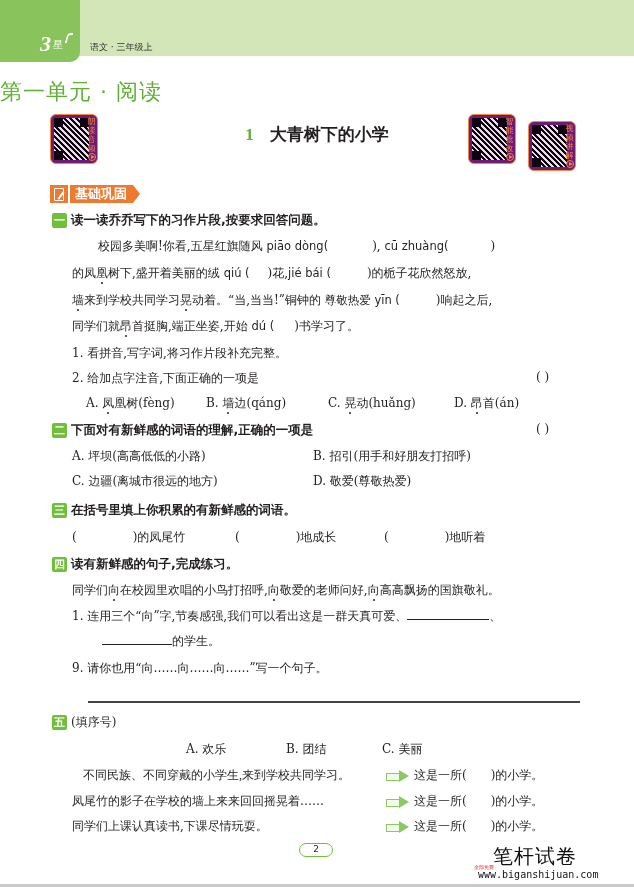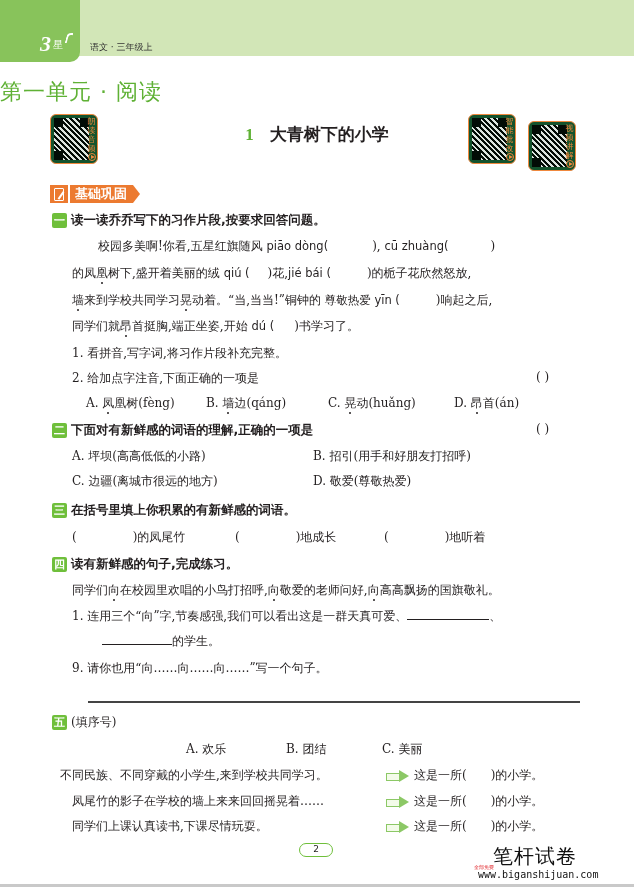--- a/index.html
+++ b/index.html
@@ -10,21 +10,21 @@
   .grade-tab { position: absolute; left: 0; top: 0; width: 80px; height: 62px; background: #88c35b; border-bottom-right-radius: 10px; }
   .grade-num { position: absolute; left: 40px; top: 31px; font-family: "Liberation Serif", serif; font-style: italic; font-weight: bold; font-size: 22px; color: #ffffff; }
   .grade-star { position: absolute; left: 53px; top: 38px; font-family: "DejaVu Sans", sans-serif; font-size: 10px; color: #ffffff; }
   .grade-mark { position: absolute; left: 66px; top: 33px; width: 6px; height: 10px; border-left: 2px solid #ffffff; border-top: 2px solid #ffffff; transform: skewX(-15deg); border-top-left-radius: 4px; }
   .subject { position: absolute; left: 90px; top: 41px; font-family: "DejaVu Sans", sans-serif; font-size: 9px; color: #333; }
 
   .unit-title { position: absolute; left: 0; width: 634px; top: 77px; text-align: left; font-family: "DejaVu Sans", sans-serif; font-size: 22px; color: #5fb135; letter-spacing: 1px; }
   .lesson-title { position: absolute; left: 0; width: 634px; top: 123px; text-align: center; font-size: 17px; font-weight: bold; color: #231f20; }
   .lesson-num { color: #5fb135; font-family: "Liberation Serif", serif; font-weight: bold; margin-right: 16px; }
 
-  .qr { position: absolute; width: 48px; height: 50px; border: 1.5px solid #f0883e; border-radius: 6px; background: #14532d; }
+  .qr { position: absolute; width: 48px; height: 50px; border: 1.5px solid #f0883e; border-radius: 6px; background: #701a75; }
   .qr-code { position: absolute; left: 3px; top: 3px; width: 35px; height: 42px;
     background:
       linear-gradient(#000,#000) 0 0/9px 9px no-repeat,
       linear-gradient(#000,#000) 26px 0/9px 9px no-repeat,
       linear-gradient(#000,#000) 0 33px/9px 9px no-repeat,
       repeating-linear-gradient(45deg,#000 0 2px,#fff 2px 4px),
       repeating-linear-gradient(-45deg,#000 0 1px,#fff 1px 3px);
     opacity: .85; }
   .qr-label { position: absolute; right: 1px; top: 2px; width: 9px; font-family: "DejaVu Sans", sans-serif; font-size: 8px; line-height: 9px; color: #f0883e; text-align: center; }
   .qr-play { position: absolute; right: 1px; bottom: 2px; width: 8px; height: 8px; border: 1px solid #f0883e; border-radius: 50%; }
@@ -179,21 +179,21 @@
 <div class="answer-line"></div>
 
 <div class="q-head" style="top:714px;">
   <span class="q-num">五</span>
   <span style="font-weight:normal;font-family:'DejaVu Serif',serif;font-size:12px;">(填序号)</span>
 </div>
 <div class="line" style="left:186px;top:741px;">A. 欢乐</div>
 <div class="line" style="left:286px;top:741px;">B. 团结</div>
 <div class="line" style="left:382px;top:741px;">C. 美丽</div>
 
-<div class="line" style="left:60px;top:767px;">不同民族、不同穿戴的小学生,来到学校共同学习。</div>
+<div class="line" style="left:83px;top:767px;font-family:Liberation Serif, serif;">不同民族、不同穿戴的小学生,来到学校共同学习。</div>
 <div class="line" style="left:386px;top:767px;">
   <span class="arrow-icon"></span><span>这是一所(</span><span class="gap" style="width:24px"></span><span>)的小学。</span>
 </div>
 
 <div class="line" style="left:72px;top:793px;">凤尾竹的影子在学校的墙上来来回回摇晃着……</div>
 <div class="line" style="left:386px;top:793px;">
   <span class="arrow-icon"></span><span>这是一所(</span><span class="gap" style="width:24px"></span><span>)的小学。</span>
 </div>
 
 <div class="line" style="left:72px;top:818px;">同学们上课认真读书,下课尽情玩耍。</div>

